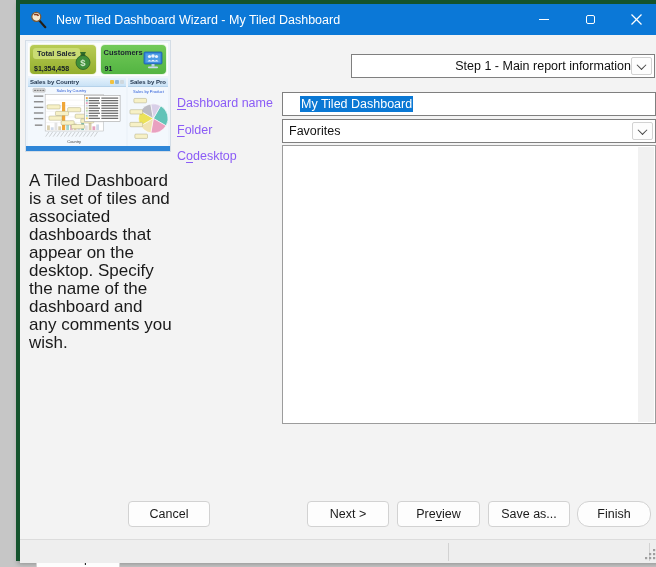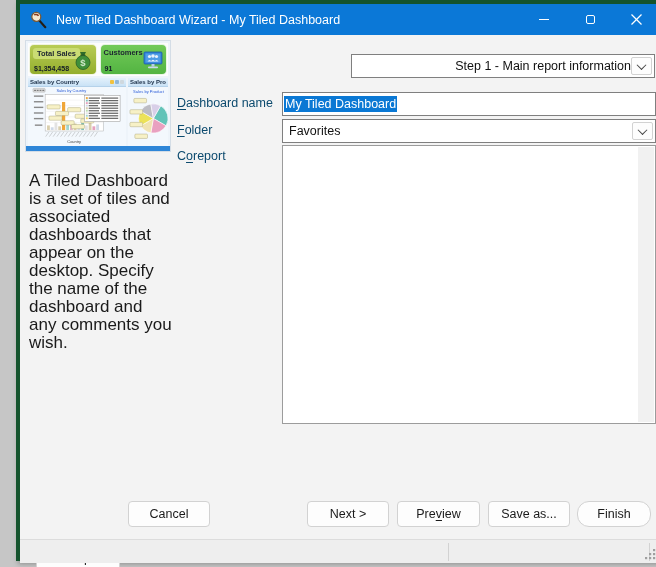--- a/index.html
+++ b/index.html
@@ -62,24 +62,24 @@
   }
   .step-combo { left: 331px; top: 19px; width: 304px; text-align: right; }
   .combo .combo-text { flex: 1 1 auto; padding-left: 6px; white-space: nowrap; overflow: hidden; }
   .combo .drop-btn {
     flex: 0 0 auto; width: 21px; height: 18px; margin-right: 2px;
     border: 1px solid #d2d2d2; border-radius: 2px; background: #fdfdfd;
     display: flex; align-items: center; justify-content: center;
   }
   .chev { display: block; width: 7px; height: 7px; border-right: 1px solid #454545; border-bottom: 1px solid #454545; transform: rotate(45deg) translate(-1px,-1px); }
   
-  .field-label { position: absolute; left: 157px; font-size: 12.5px; color: #0c4a6e; white-space: nowrap; }
+  .field-label { position: absolute; left: 157px; font-size: 12.5px; color: #8b5cf6; white-space: nowrap; }
   .mn { text-decoration: underline; text-underline-offset: 2px; }
   .name-field { left: 262px; top: 57px; width: 374px; }
-  .name-field .sel { background: #0a78d4; color: #fff; padding: 1px 1px; margin-left: 1px; white-space: nowrap; }
+  .name-field .sel { background: #0a78d4; color: #fff; padding: 1px 1px; margin-left: 17px; white-space: nowrap; }
   .folder-combo { left: 262px; top: 84px; width: 374px; align-items: center; }
   .comments-area {
     position: absolute; left: 262px; top: 110px; width: 374px; height: 279px;
     background: #fff; border: 1px solid #9c9c9c;
   }
   .scroll-track { position: absolute; top: 1px; right: 1px; bottom: 1px; width: 16px; background: #f1f1f1; }
   
   .btn {
     position: absolute; top: 466px; height: 26px;
     background: #fdfdfd; border: 1px solid #d2d2d2; border-radius: 4px;
@@ -311,21 +311,21 @@
     </div>
 
     <div class="field-label" style="top:88px"><span></span><span class="mn">F</span><span>older</span></div>
     <div class="combo folder-combo">
       <span class="combo-text">Favorites</span>
       <span class="drop-btn">
           <span class="chev"></span>
         </span>
     </div>
 
-    <div class="field-label" style="top:114px"><span>C</span><span class="mn">o</span><span>report</span></div>
+    <div class="field-label" style="top:114px"><span>C</span><span class="mn">o</span><span>desktop</span></div>
     <div class="comments-area">
       <span></span>
       <div class="scroll-track"></div>
     </div>
 
     <button class="btn btn-help">Help</button>
     <button class="btn btn-cancel">Cancel</button>
     <button class="btn btn-next">Next &gt;</button>
     <button class="btn btn-preview">
         <span>Pre</span>

